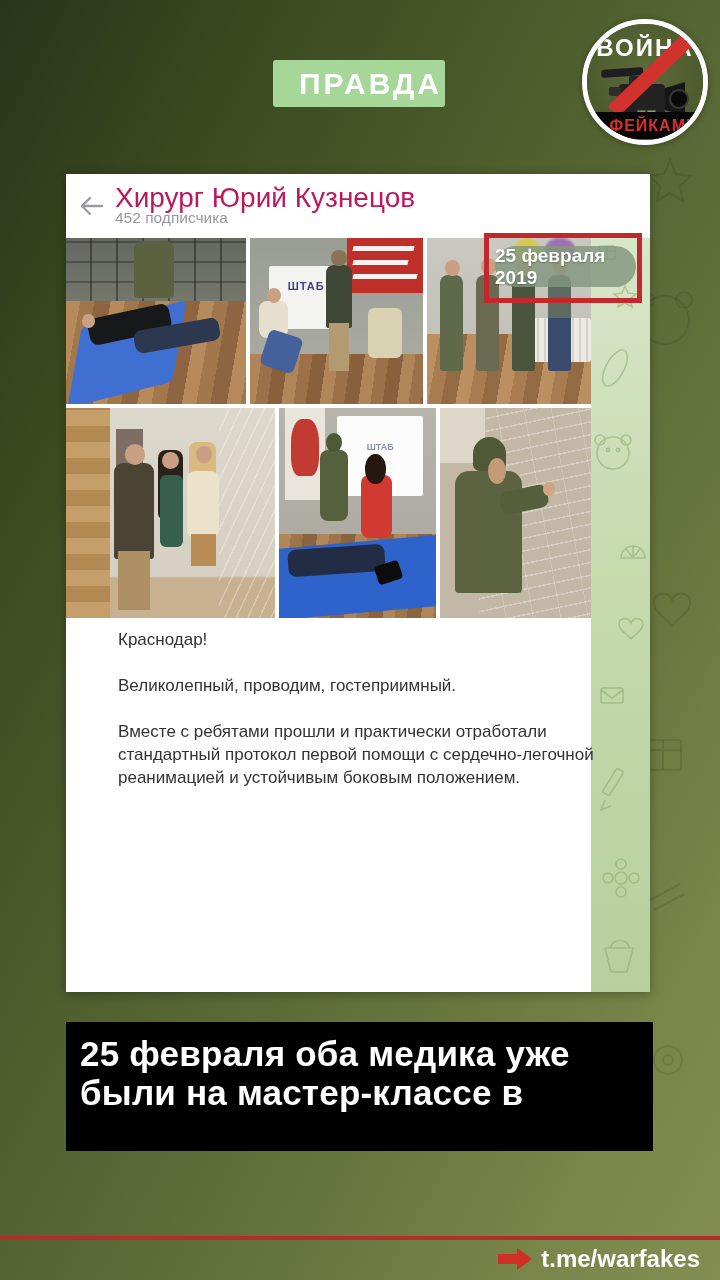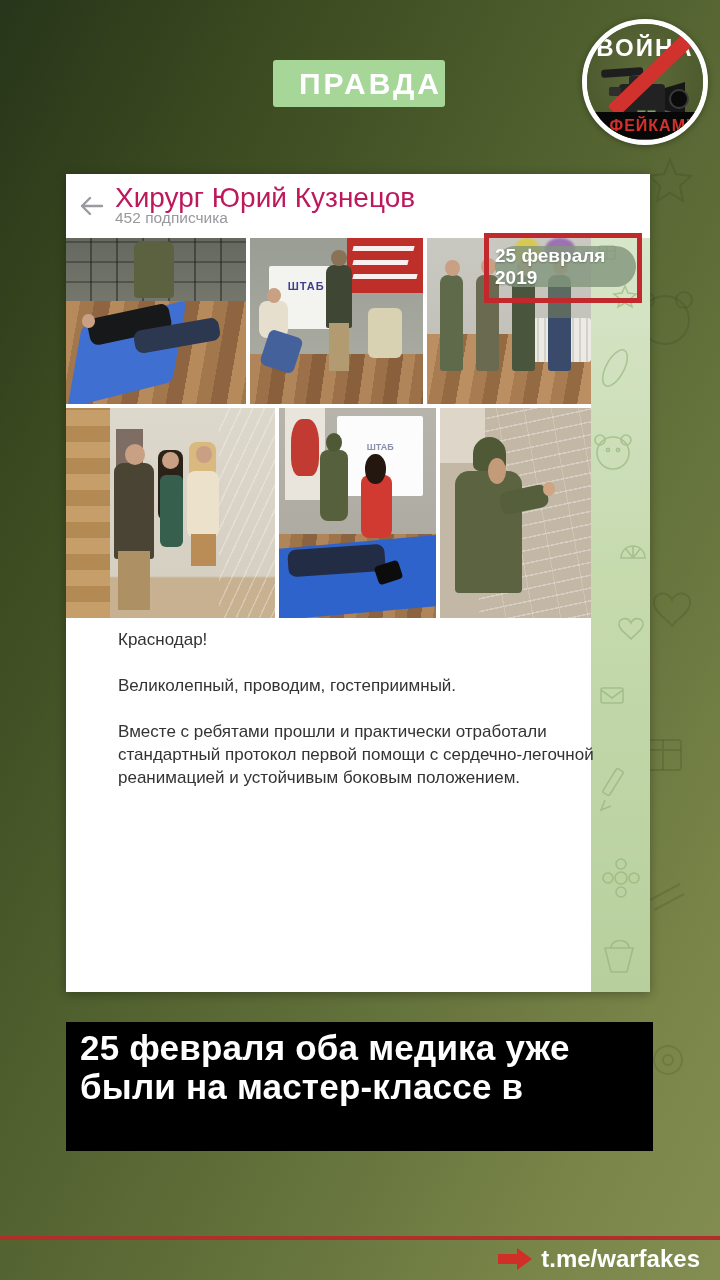--- a/index.html
+++ b/index.html
@@ -131,21 +131,21 @@
 
   
   .red-box{position:absolute;left:484px;top:233px;width:158px;height:70px;
     border:5px solid #c2292c;box-sizing:border-box;z-index:6;}
   .date-pill{position:absolute;left:495px;top:246px;width:141px;height:41px;border-radius:21px;
     background:rgba(130,150,124,.82);display:flex;align-items:center;justify-content:center;z-index:5;}
   .date-pill span{color:#fff;font-size:19px;font-weight:bold;text-shadow:0 1px 2px rgba(0,0,0,.25);}
 
   
   .caption{position:absolute;left:66px;top:1022px;width:587px;height:129px;background:#000;
-    box-sizing:border-box;padding:6px 14px;z-index:2;}
+    box-sizing:border-box;padding:12px 14px;z-index:2;}
   .caption div{color:#fff;font-weight:bold;font-size:35px;line-height:39px;letter-spacing:.2px;}
 
   
   .footer-line{position:absolute;left:0;top:1236px;width:720px;height:4px;background:#b22e28;}
   .footer{position:absolute;top:1245px;right:20px;display:flex;align-items:center;gap:9px;z-index:2;}
   .arrow{display:inline-block;position:relative;width:34px;height:22px;}
   .arrow .stem{position:absolute;left:0;top:6px;width:20px;height:10px;background:#d02f28;}
   .arrow .tip{position:absolute;right:0;top:0;width:0;height:0;border-top:11px solid transparent;
     border-bottom:11px solid transparent;border-left:15px solid #d02f28;}
   .footer .link{color:#fff;font-weight:bold;font-size:24px;}

